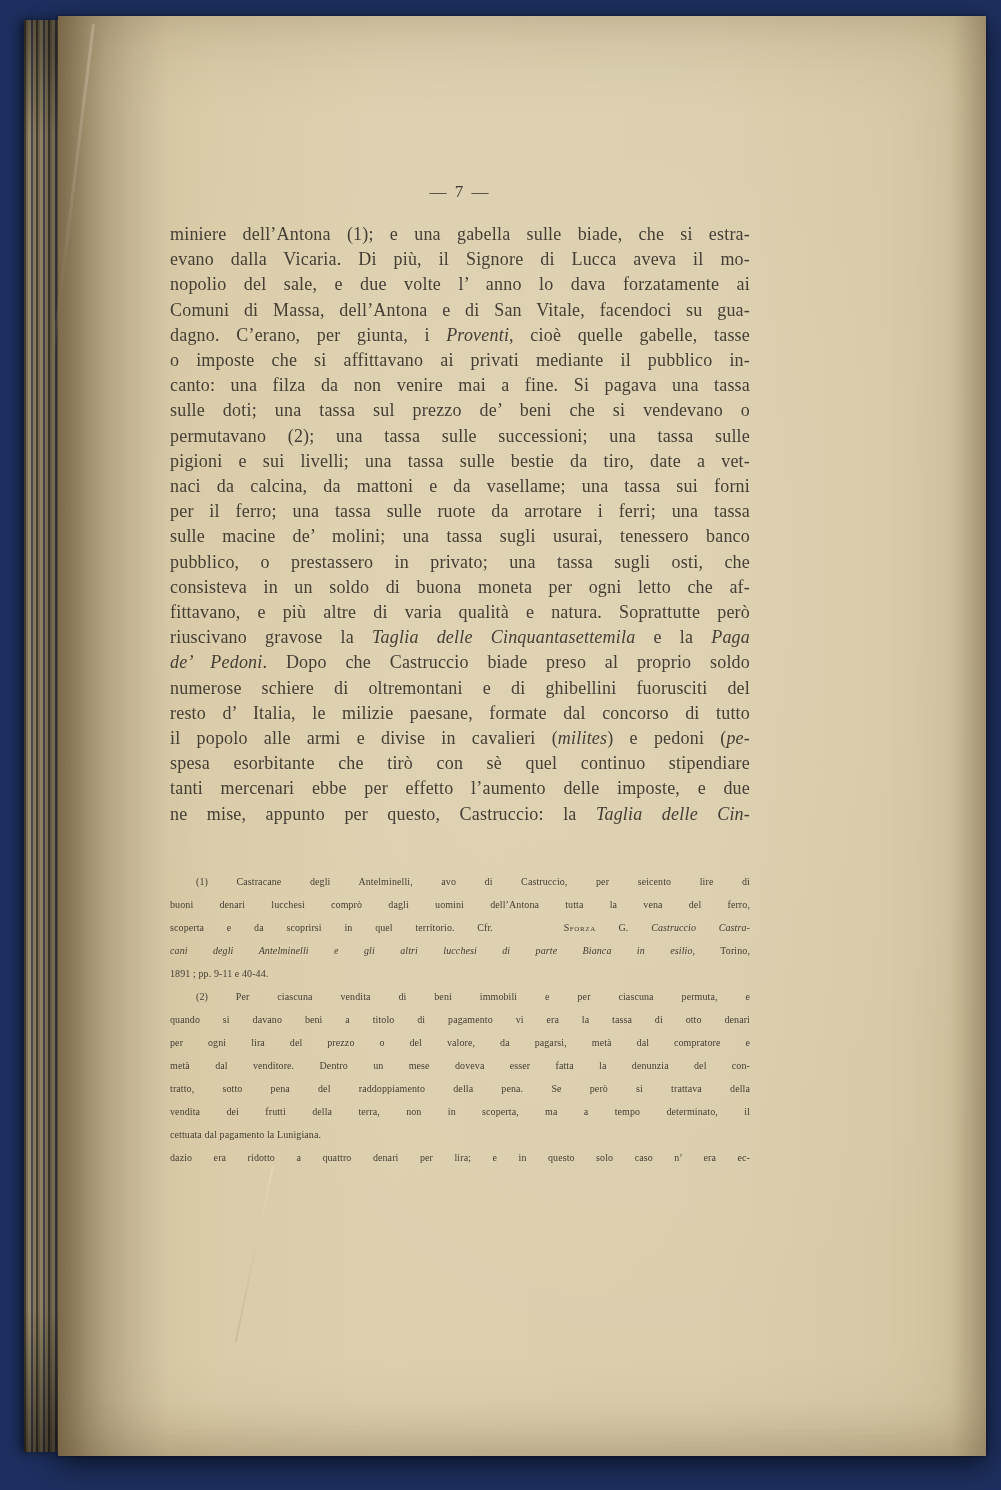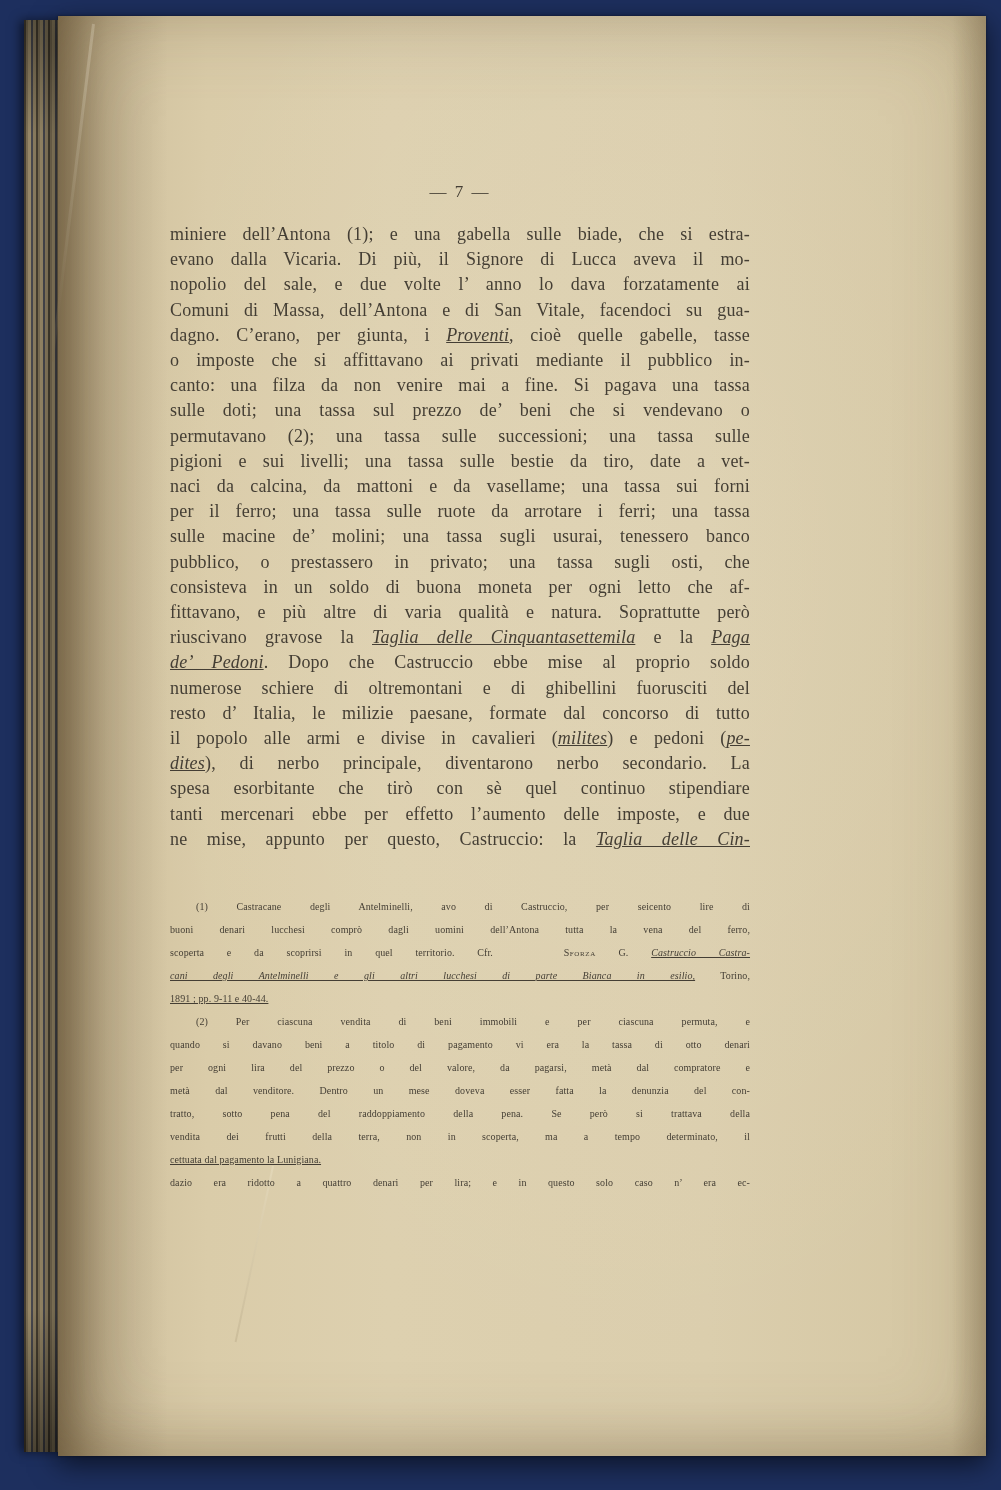--- a/index.html
+++ b/index.html
@@ -82,24 +82,23 @@
     line-height:23px;
     letter-spacing:.1px;
   }
   .line {
     text-align:justify;
     text-align-last:justify;
   }
   .line.no-justify {
     text-align:center;
     text-align-last:left;
-    text-decoration:underline;
   }
   .line.indent { text-indent:26px; }
-  .it { font-style:italic;text-decoration:underline; }
+  .it { font-style:italic; }
   .sc { font-variant:small-caps; letter-spacing:.6px;margin-left:48px; }
 </style>
 </head>
 <body>
 
 <div class="screen">
   <div class="page-edges"></div>
   <div class="page">
     <div class="gutter-shadow"></div>
     <div class="edge-shadow-right"></div>
@@ -118,25 +117,24 @@
           <div class="line"><span>sulle doti; una tassa sul prezzo de’ beni che si vendevano o</span></div>
           <div class="line"><span>permutavano (2); una tassa sulle successioni; una tassa sulle</span></div>
           <div class="line"><span>pigioni e sui livelli; una tassa sulle bestie da tiro, date a vet-</span></div>
           <div class="line"><span>naci da calcina, da mattoni e da vasellame; una tassa sui forni</span></div>
           <div class="line"><span>per il ferro; una tassa sulle ruote da arrotare i ferri; una tassa</span></div>
           <div class="line"><span>sulle macine de’ molini; una tassa sugli usurai, tenessero banco</span></div>
           <div class="line"><span>pubblico, o prestassero in privato; una tassa sugli osti, che</span></div>
           <div class="line"><span>consisteva in un soldo di buona moneta per ogni letto che af-</span></div>
           <div class="line"><span>fittavano, e più altre di varia qualità e natura. Soprattutte però</span></div>
           <div class="line"><span>riuscivano gravose la </span><span class="it">Taglia delle Cinquantasettemila</span><span> e la </span><span class="it">Paga</span></div>
-          <div class="line"><span class="it">de’ Pedoni</span><span>. Dopo che Castruccio ebbe mise al proprio soldo</span></div>
+          <div class="line"><span class="it">de’ Pedoni</span><span>. Dopo che Castruccio biade preso al proprio soldo</span></div>
           <div class="line"><span>numerose schiere di oltremontani e di ghibellini fuorusciti del</span></div>
           <div class="line"><span>resto d’ Italia, le milizie paesane, formate dal concorso di tutto</span></div>
           <div class="line"><span>il popolo alle armi e divise in cavalieri (</span><span class="it">milites</span><span>) e pedoni (</span><span class="it">pe-</span></div>
-          <div class="line"><span class="it">dites</span><span>), di nerbo principale, diventarono nerbo secondario. La</span></div>
           <div class="line"><span>spesa esorbitante che tirò con sè quel continuo stipendiare</span></div>
           <div class="line"><span>tanti mercenari ebbe per effetto l’aumento delle imposte, e due</span></div>
           <div class="line"><span>ne mise, appunto per questo, Castruccio: la </span><span class="it">Taglia delle Cin-</span></div>
         </div>
       <div class="footnotes" id="footnotes">
           <div class="line indent"><span>(1) Castracane degli Antelminelli, avo di Castruccio, per seicento lire di</span></div>
           <div class="line"><span>buoni denari lucchesi comprò dagli uomini dell’Antona tutta la vena del ferro,</span></div>
           <div class="line"><span>scoperta e da scoprirsi in quel territorio. Cfr. </span><span class="sc">Sforza</span><span> G. </span><span class="it">Castruccio Castra-</span></div>
           <div class="line"><span class="it">cani degli Antelminelli e gli altri lucchesi di parte Bianca in esilio,</span><span> Torino,</span></div>
           <div class="line no-justify"><span>1891 ; pp. 9-11 e 40-44.</span></div>

